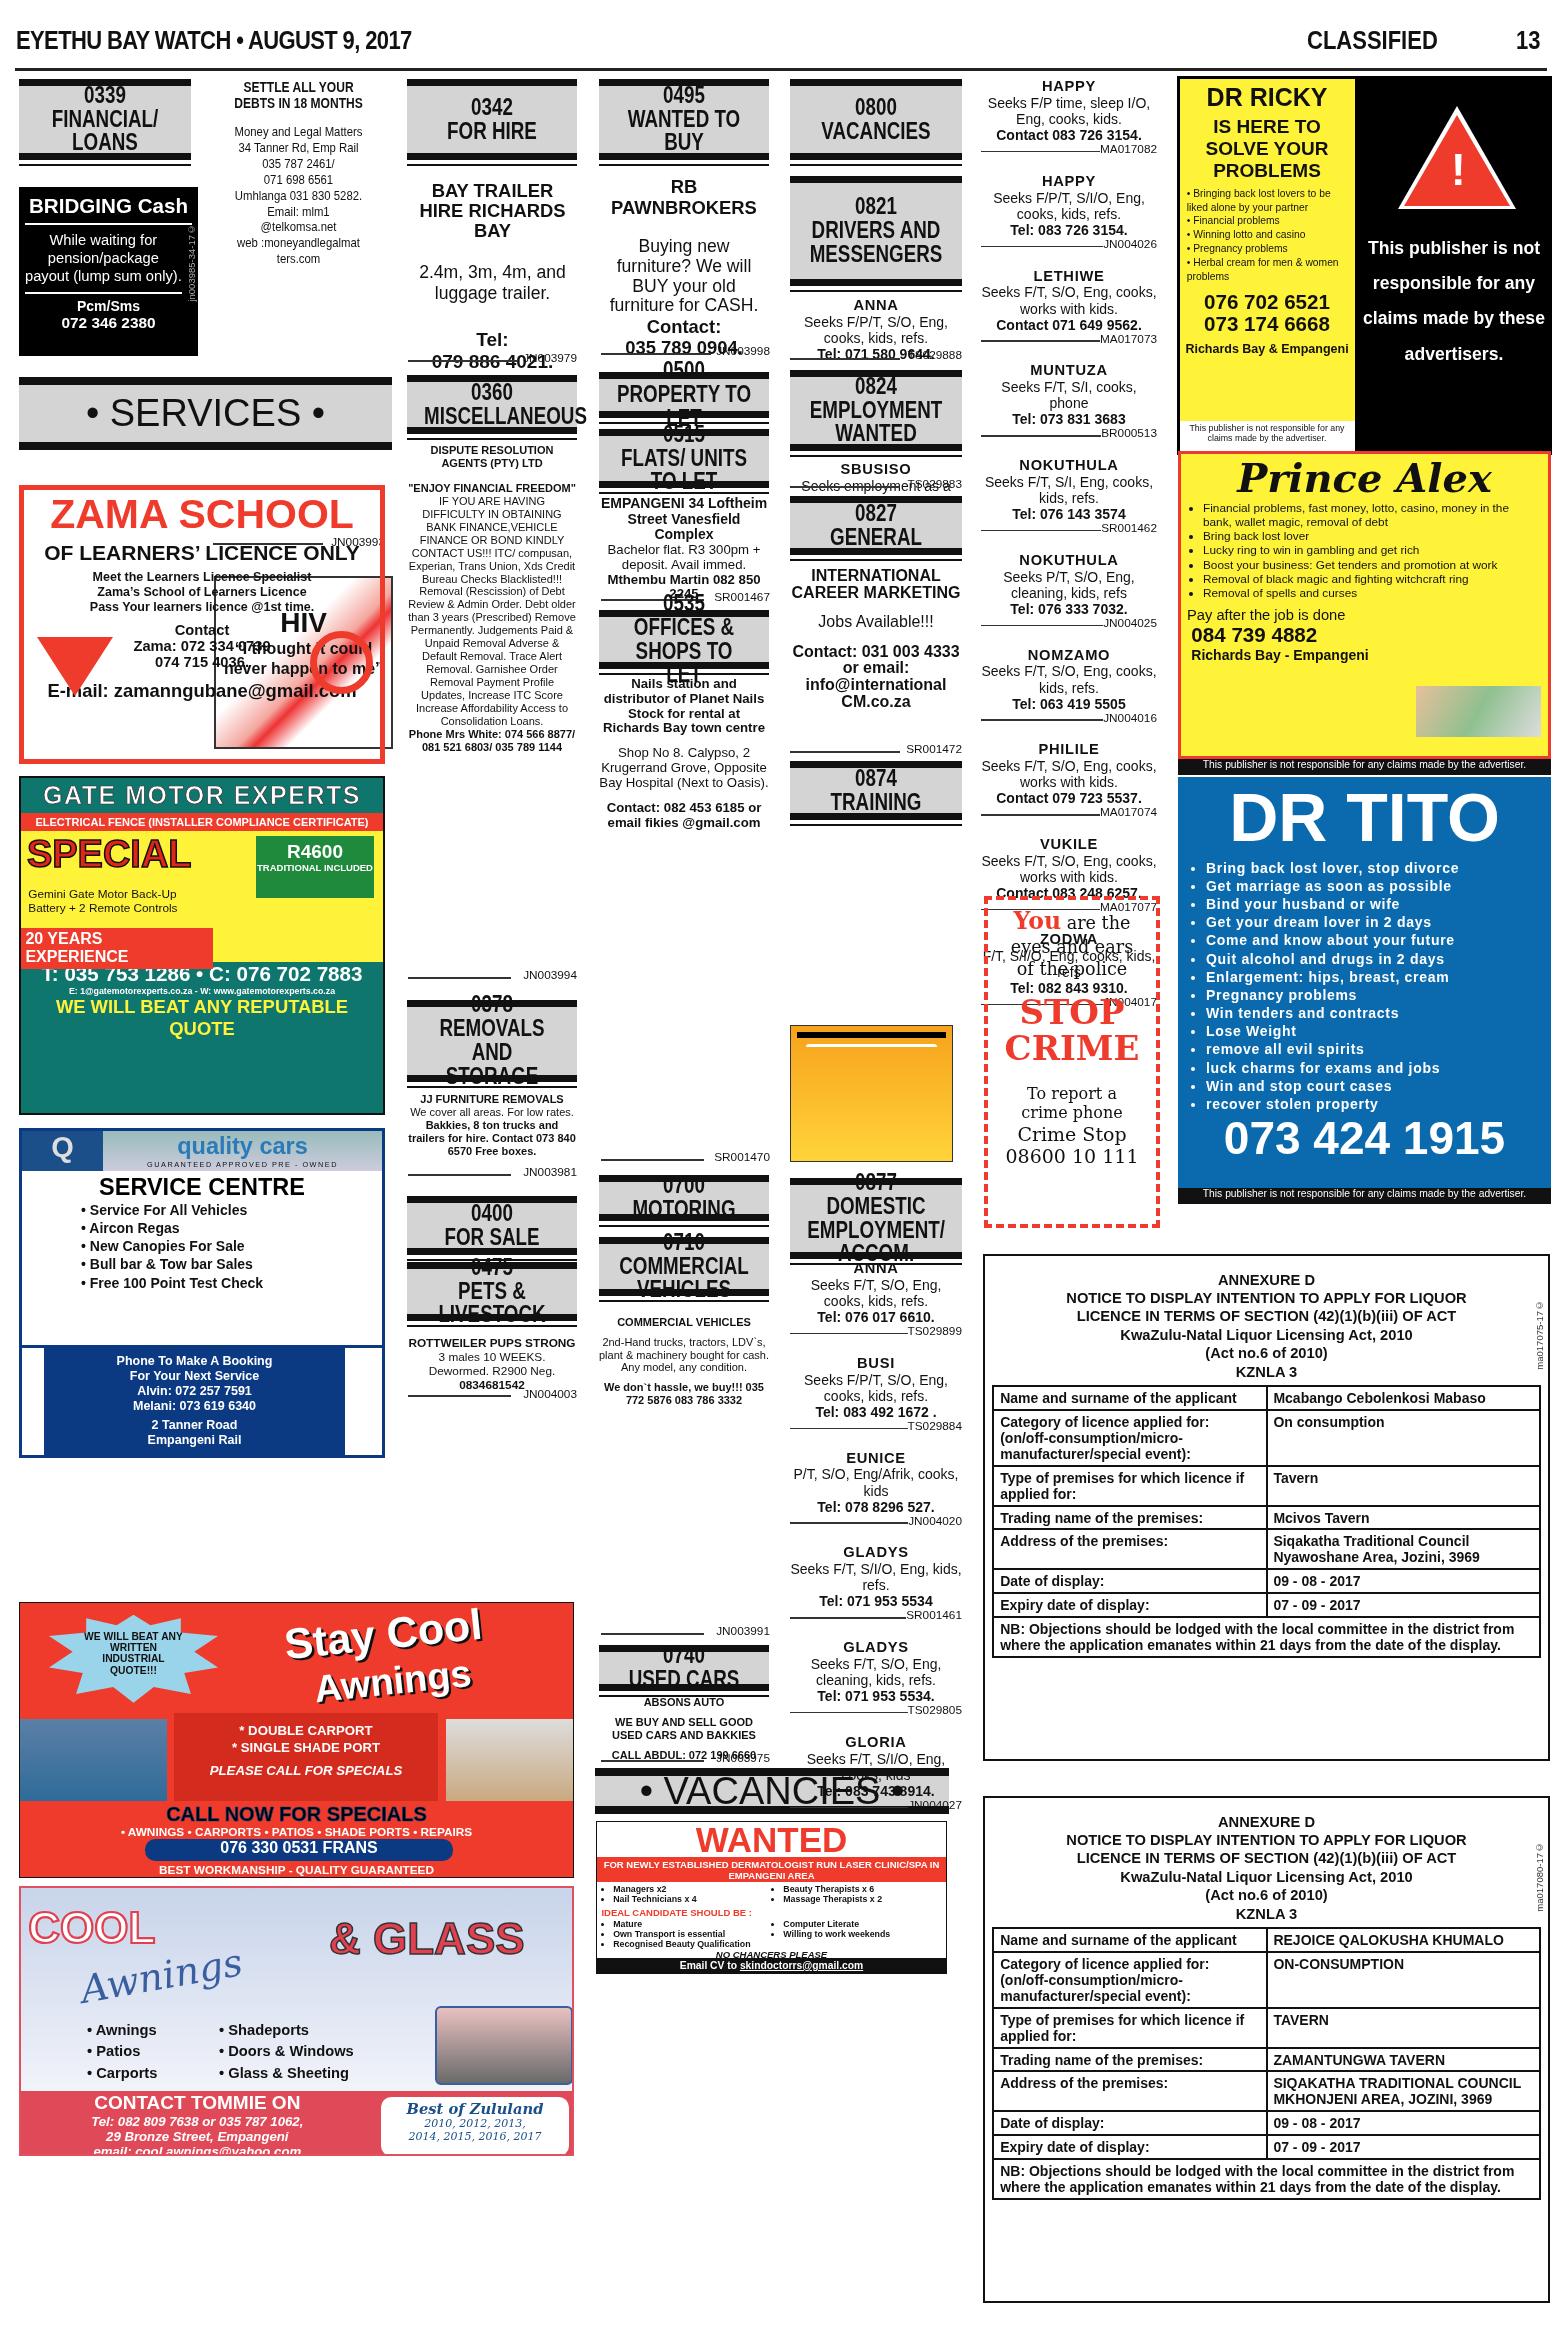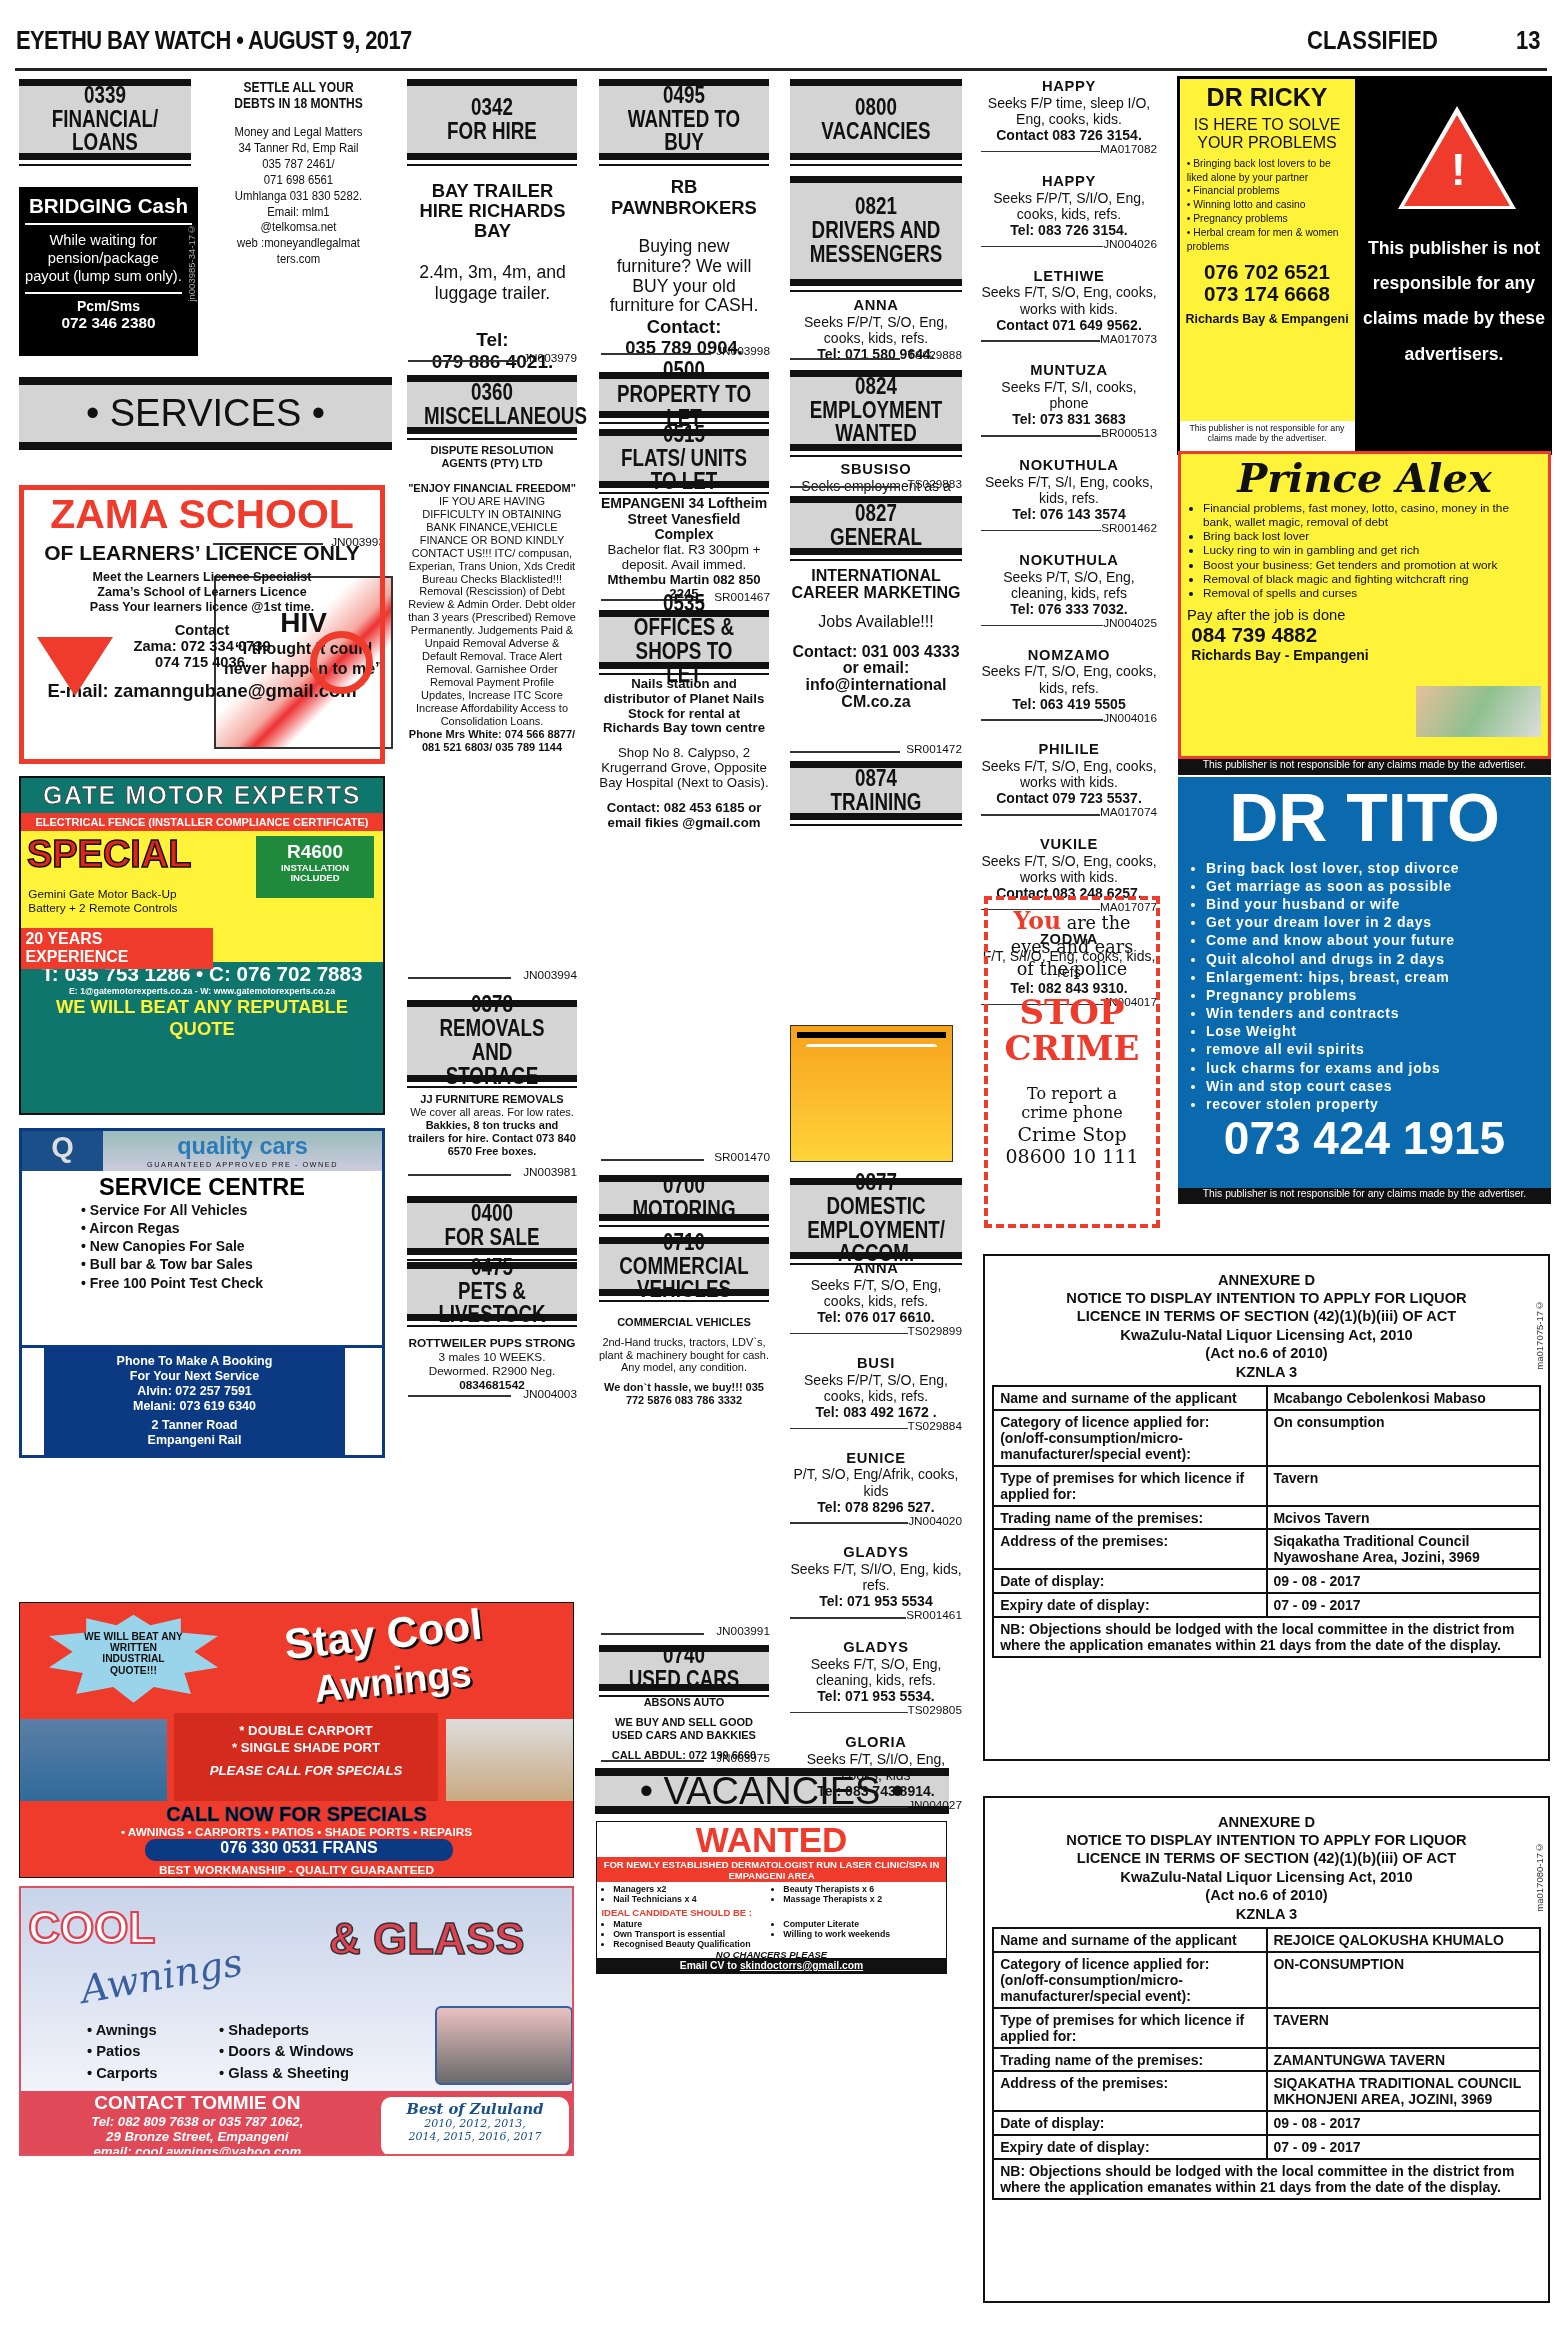--- a/index.html
+++ b/index.html
@@ -197,21 +197,21 @@
     <div style="display:flex;align-items:flex-end;font-size:11.8px">
         <div style="flex:1;height:1.5px;background:#333;margin-bottom:4.4px"></div>
         <span>JN004017</span>
       </div>
   </div>
   </div>
 
 <div class="box" style="left:1177px;top:76px;width:375px;height:379px;background:#000;border:1.5px solid #000">
   <div class="abs" style="left:1.5px;top:1.5px;width:175px;height:342px;background:#fff33a;text-align:center;padding:4.4px 4.4px">
     <div style="font-size:25px;font-weight:bold">DR RICKY</div>
-    <div style="font-size:16px;font-weight:normal;margin:4.4px 0">IS HERE TO SOLVE YOUR PROBLEMS</div>
+    <div style="font-size:19px;font-weight:bold;margin:4.4px 0">IS HERE TO SOLVE YOUR PROBLEMS</div>
     <ul id="ricky-items" style="text-align:left;font-size:10.3px;list-style:none;line-height:1.35;padding-left:2.9px">
         <li style="list-style: none;">• Bringing back lost lovers to be liked alone by your partner</li>
         <li style="list-style: none;">• Financial problems</li>
         <li style="list-style: none;">• Winning lotto and casino</li>
         <li style="list-style: none;">• Pregnancy problems</li>
         <li style="list-style: none;">• Herbal cream for men &amp; women problems</li>
       </ul>
     <div style="font-size:20.6px;font-weight:bold;margin-top:7.3px;line-height:1.05">076 702 6521</div>
     <div style="font-size:20.6px;font-weight:bold;line-height:1.05">073 174 6668</div>
     <div style="font-size:12.5px;font-weight:bold;margin-top:7.3px">Richards Bay &amp; Empangeni</div>
@@ -242,21 +242,21 @@
 </div>
 
 <div class="box" style="left:19px;top:776px;width:366px;height:339px;background:#0f766e;border:2.2px solid #111;text-align:center">
   <div style="font-size:25px;font-weight:bold;color:#fff;letter-spacing:1.5px;padding:2.9px 0;-webkit-text-stroke:0.7px #333">GATE MOTOR EXPERTS</div>
   <div style="background:#ef3b2c;color:#fff;font-size:11px;font-weight:bold;padding:2.9px">ELECTRICAL FENCE (INSTALLER COMPLIANCE CERTIFICATE)</div>
   <div style="background:#fff33a;height:131px;position:relative;text-align:left">
     <div class="abs" style="left:5.9px;top:2.9px;font-size:38px;font-weight:bold;color:#e0261b;-webkit-text-stroke:1.5px #111">SPECIAL</div>
     <div class="abs" style="left:7.3px;top:56px;font-size:11.8px;width:176px">Gemini Gate Motor Back-Up Battery + 2 Remote Controls</div>
     <div class="abs" style="left:235px;top:5.9px;width:118px;height:62px;background:#1f8a3c;color:#fff;text-align:center;padding-top:4.4px">
       <div style="font-size:19px;font-weight:bold">R4600</div>
-      <div style="font-size:9.5px;font-weight:bold;line-height:1.1">INSTALLATION INCLUDED</div>
+      <div style="font-size:9.5px;font-weight:bold;line-height:1.1">TRADITIONAL INCLUDED</div>
     </div>
     <div class="abs" style="left:0;top:97px;width:192px;background:#ef3b2c;color:#fff;font-size:16px;font-weight:bold;padding:2.9px 4.4px">20 YEARS EXPERIENCE</div>
   </div>
   <div style="color:#fff;font-size:20.6px;font-weight:bold">T: 035 753 1286 • C: 076 702 7883</div>
   <div style="color:#fff;font-size:8.8px;font-weight:bold">E: 1@gatemotorexperts.co.za - W: www.gatemotorexperts.co.za</div>
   <div style="color:#fff33a;font-size:18.4px;font-weight:bold">WE WILL BEAT ANY REPUTABLE QUOTE</div>
 </div>
 
 <div class="box" style="left:19px;top:1128px;width:366px;height:220px;border:3.7px solid #0b3a82;background:#fff;text-align:center">
   <div style="height:40px;background:linear-gradient(#9bb,#ccd);display:flex;align-items:center">

